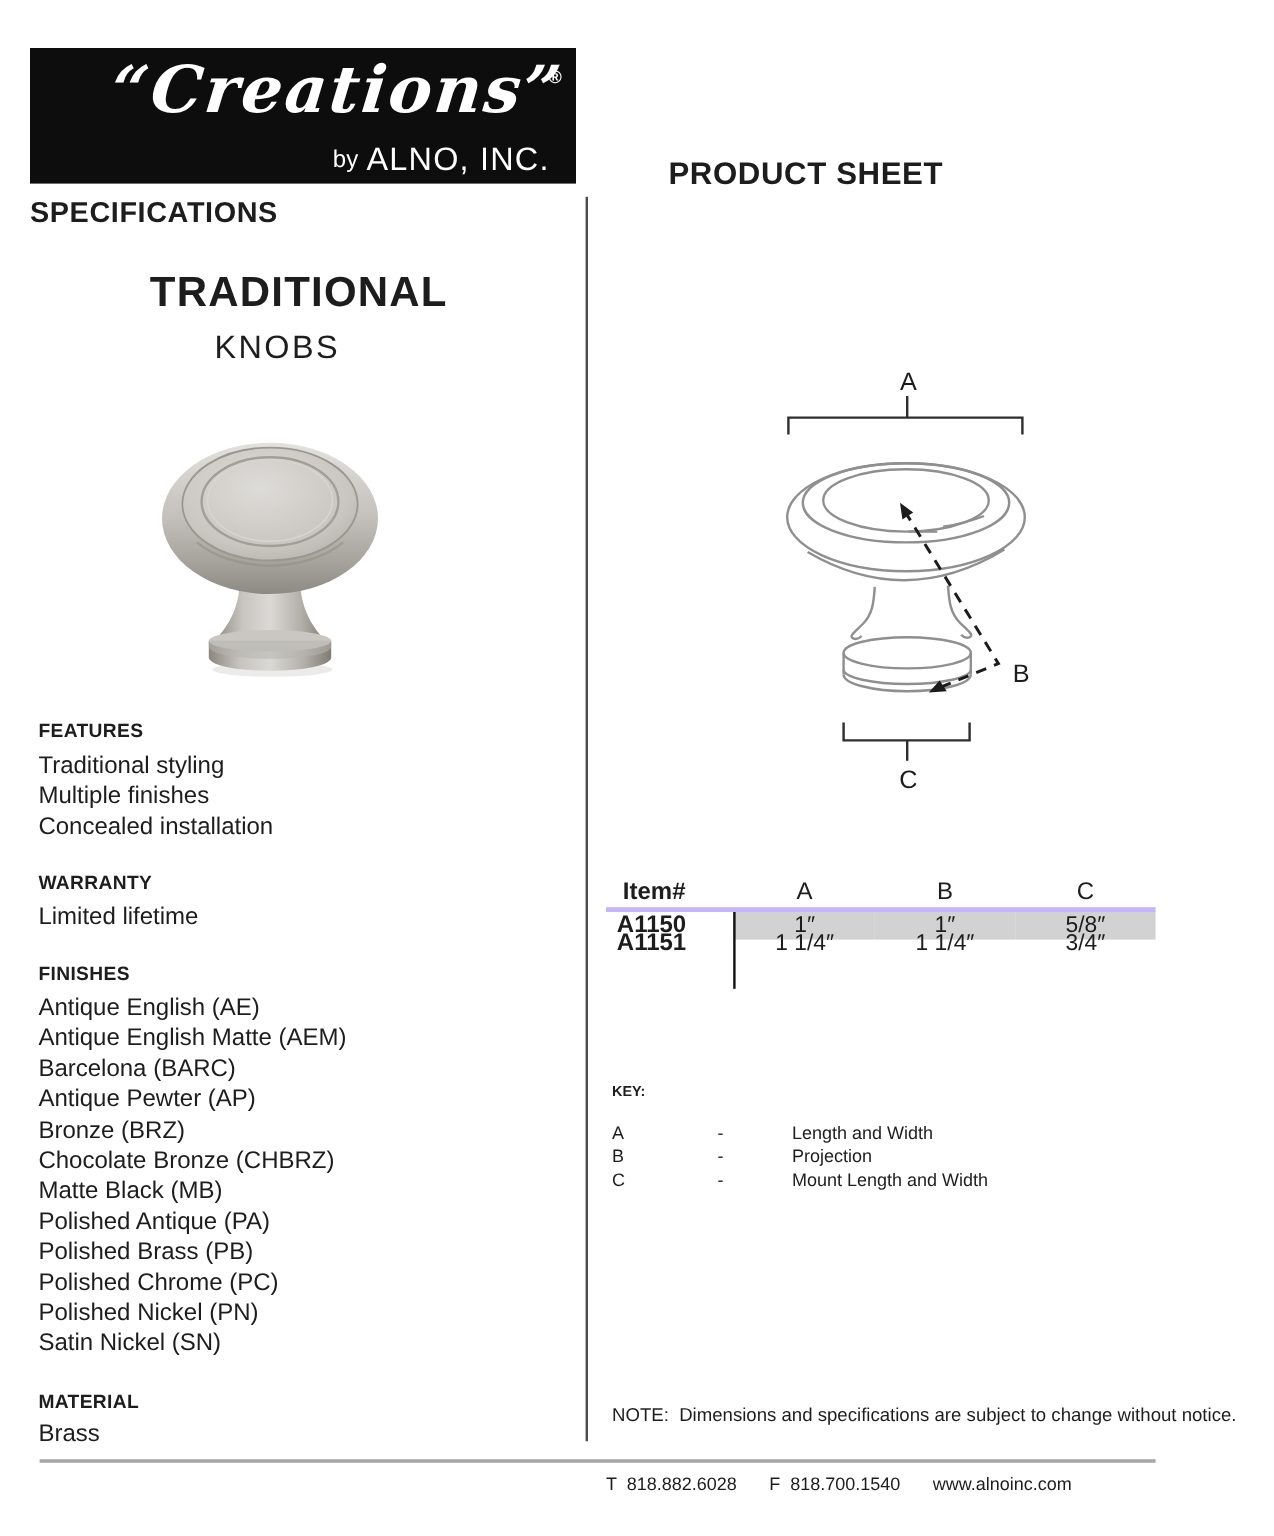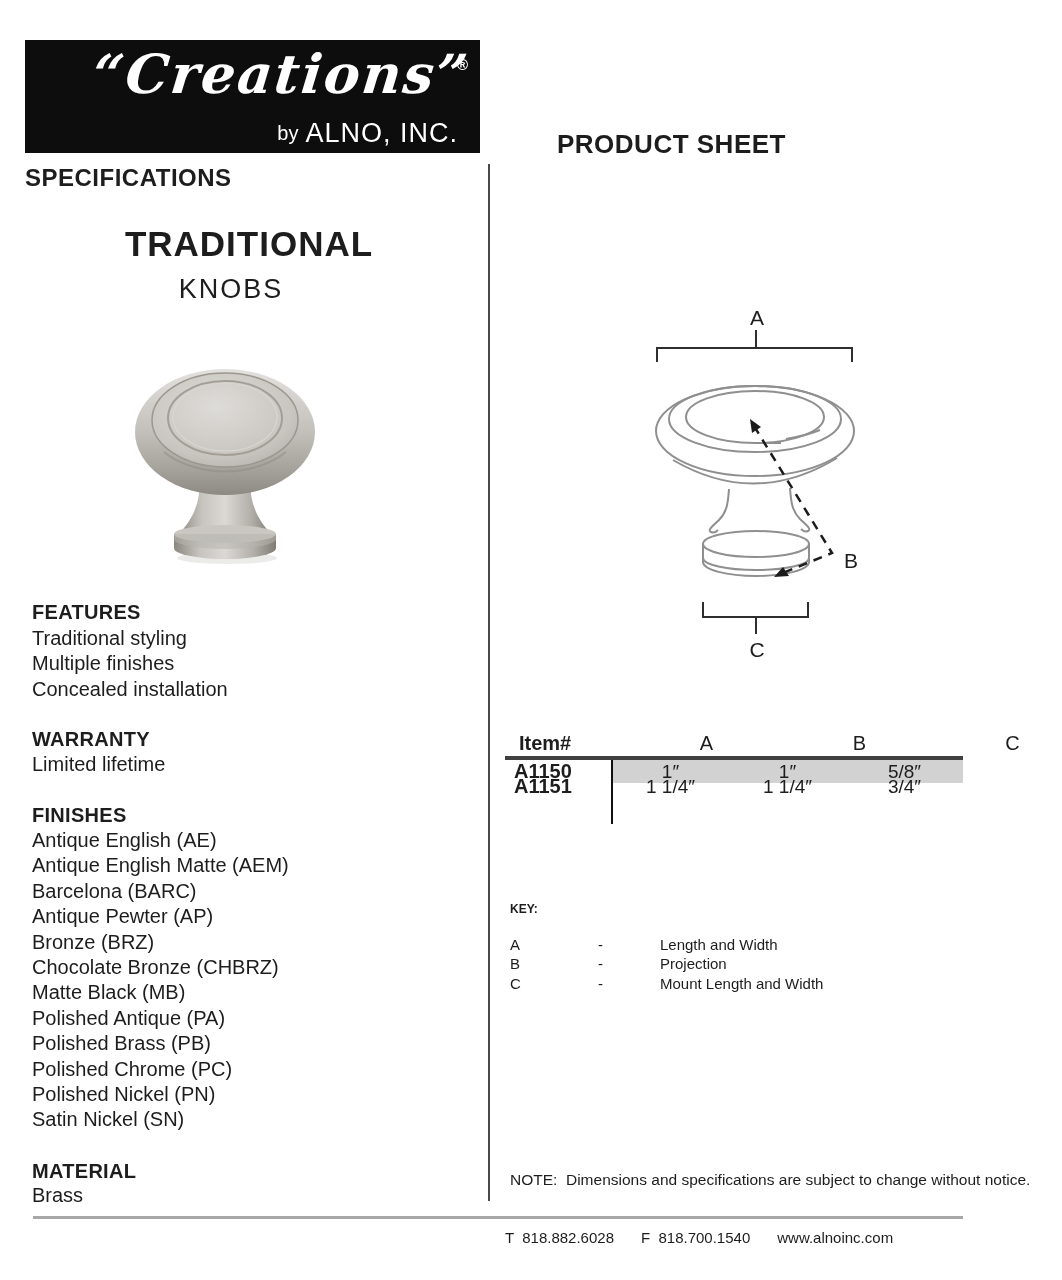--- a/index.html
+++ b/index.html
@@ -27,34 +27,34 @@
   
   .spec-head{position:absolute;left:25px;top:164px;font-size:24px;font-weight:bold;letter-spacing:.5px;}
   .ps-head{position:absolute;left:557px;top:129px;font-size:26px;font-weight:bold;letter-spacing:.5px;}
   .title{position:absolute;left:0;top:224px;width:462px;text-align:center;font-size:35px;font-weight:bold;letter-spacing:1px;margin-left:18px;}
   .subtitle{position:absolute;left:0;top:274px;width:462px;text-align:center;font-size:27px;letter-spacing:2px;}
 
   
   .v-divider{position:absolute;left:488px;top:164px;width:2px;height:1037px;background:#4a4a4a;}
 
   
-  .sec-heading{position:absolute;left:32px;font-size:20px;font-weight:bold;letter-spacing:.3px;}
+  .sec-heading{position:absolute;left:32px;font-size:16px;font-weight:bold;letter-spacing:.3px;}
   .sec-list{position:absolute;left:32px;font-size:20px;line-height:25.4px;}
 
   
   .diagram{position:absolute;left:645px;top:300px;width:225px;height:365px;}
   .diagram text{font-family:"Liberation Sans",sans-serif;font-size:21px;fill:#1d1d1d;}
 
   
   .photo{position:absolute;left:126px;top:352px;width:205px;height:215px;}
 
   
   .table{position:absolute;left:505px;top:731px;width:458px;}
   .t-head,.t-row{display:grid;grid-template-columns:107px 117px 117px 117px;align-items:center;}
-  .t-head{height:29px;border-bottom:4px solid #404040;gap:36px;}
+  .t-head{height:29px;border-bottom:4px solid #c4b5fd;}
   .th{font-size:20px;text-align:center;}
   .th.item{font-weight:bold;text-align:left;padding-left:14px;}
   .t-row{height:15px;}
   .td{font-size:19px;text-align:center;}
   .td.item{font-size:20px;font-weight:bold;text-align:left;padding-left:9px;}
   .td.sh{background:var(--hl);height:100%;display:flex;align-items:center;justify-content:center;}
   .t-vline{position:absolute;left:106px;top:29px;width:2px;height:64px;background:#101010;}
 
   
   .key{position:absolute;left:510px;top:902px;}

